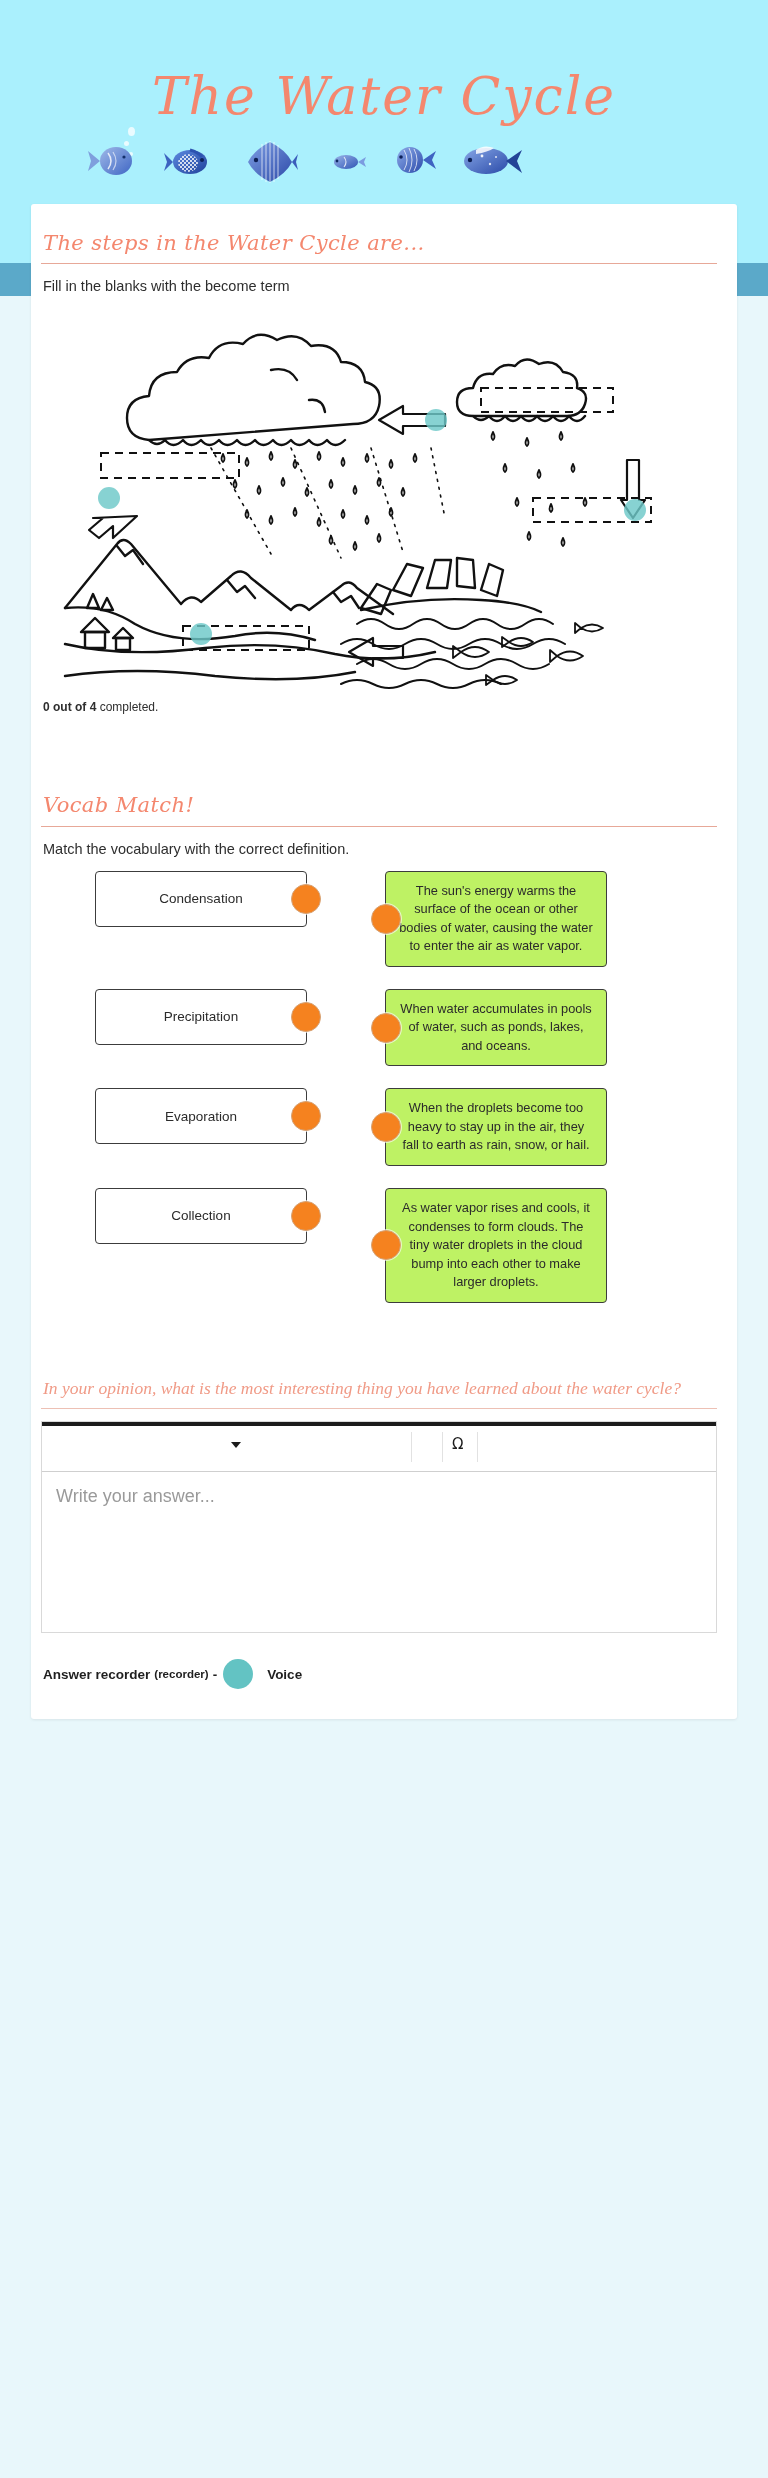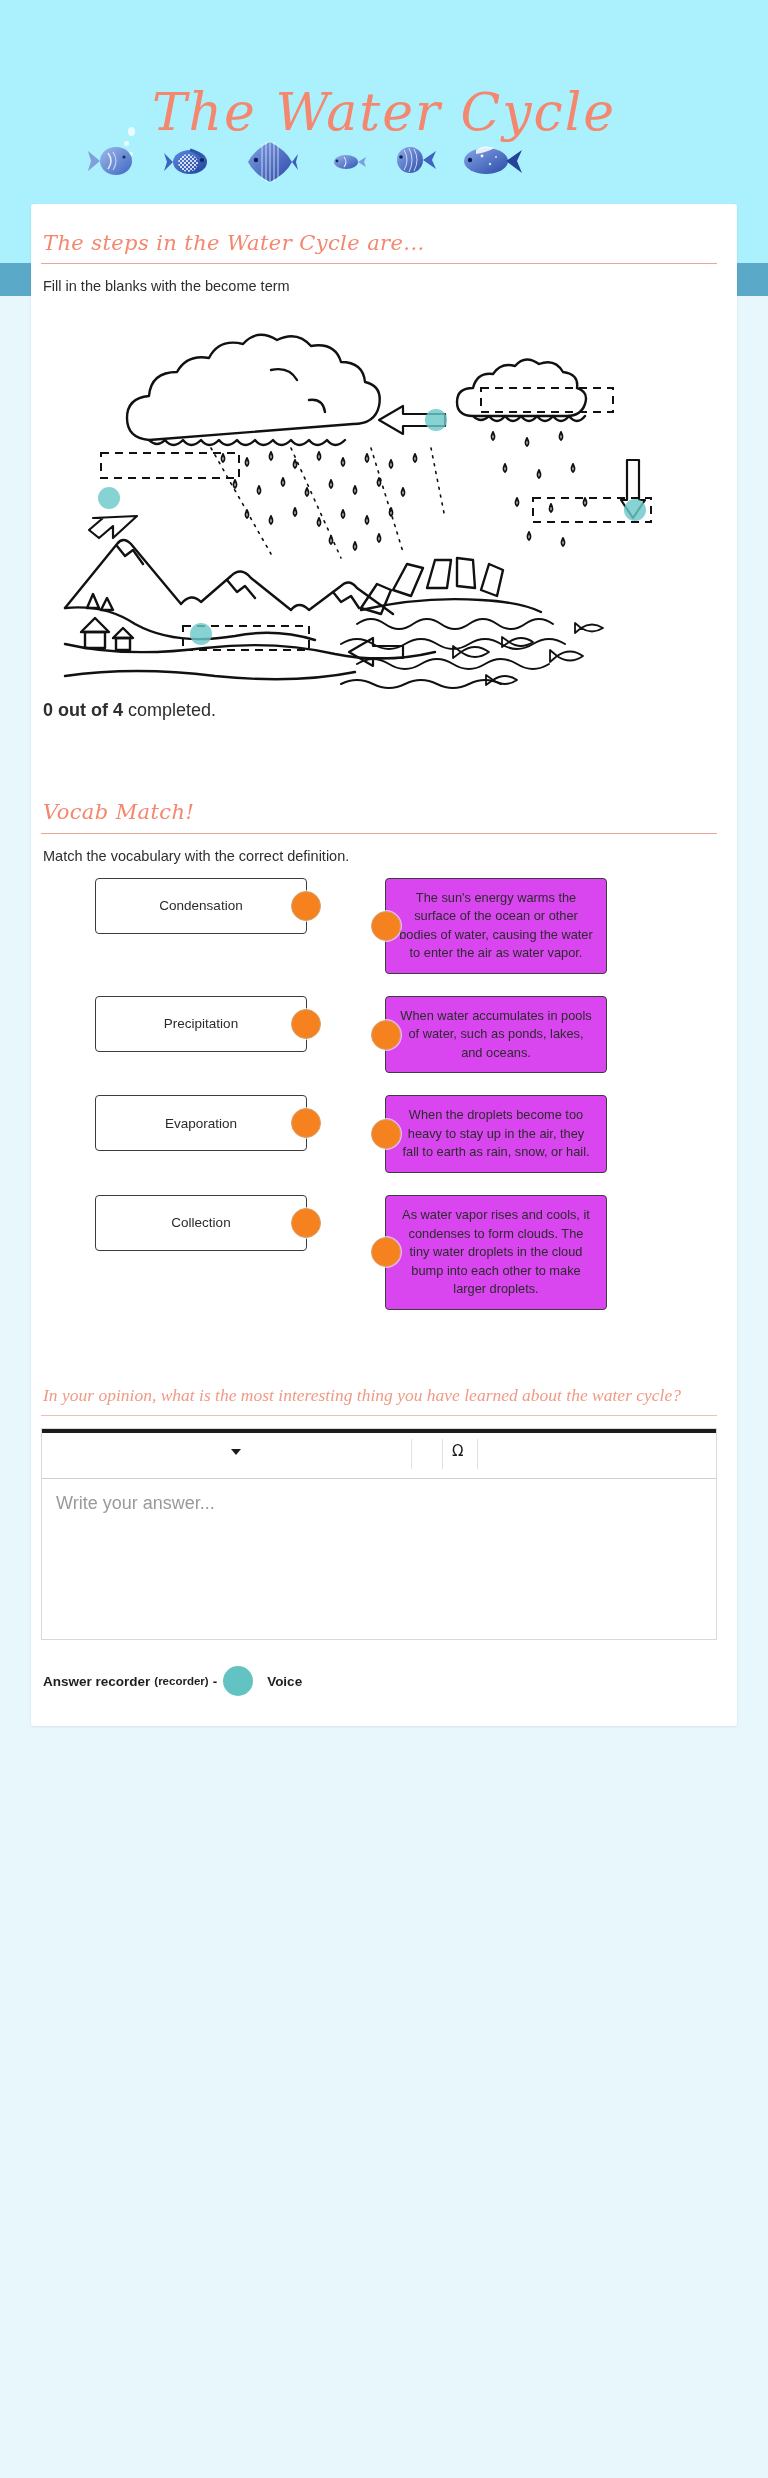--- a/index.html
+++ b/index.html
@@ -16,21 +16,21 @@
   
   .hero {
     position: relative;
     width: 768px;
     height: 296px;
     background: #aaf0fd;
     overflow: hidden;
   }
   .hero-title {
     position: absolute;
-    top: 84px;
+    top: 68px;
     left: 0;
     width: 768px;
     text-align: center;
     font-family: "DejaVu Serif", serif;
     font-style: italic;
     font-weight: normal;
     font-size: 52px;
     letter-spacing: 2px;
     color: #f4876e;
     line-height: 1.1;
@@ -121,21 +121,21 @@
 
   
   .diagram-wrap {
     position: relative;
     width: 618px;
     margin-left: 2px;
   }
   .diagram-wrap svg { display: block; width: 100%; height: auto; }
 
   .completed {
-    font-size: 18px;
+    font-size: 12px;
     color: #2e2e2e;
     padding-left: 4px;
     margin-top: 4px;
   }
   .completed b { font-weight: bold; }
 
   .gap-lg { height: 74px; }
 
   
   .match-area { position: relative; margin-top: 6px; }
@@ -157,21 +157,21 @@
     align-items: center;
     justify-content: center;
     font-size: 13.5px;
     color: #2b2b2b;
     padding: 8px 10px;
   }
   .def-box {
     position: relative;
     border: 1px solid #3c3c3c;
     border-radius: 4px;
-    background: #d946ef;
+    background: #bef264;
     font-size: 12.8px;
     line-height: 1.45;
     color: #2b2b2b;
     text-align: center;
     padding: 10px 12px;
   }
   .dot {
     position: absolute;
     width: 30px;
     height: 30px;

